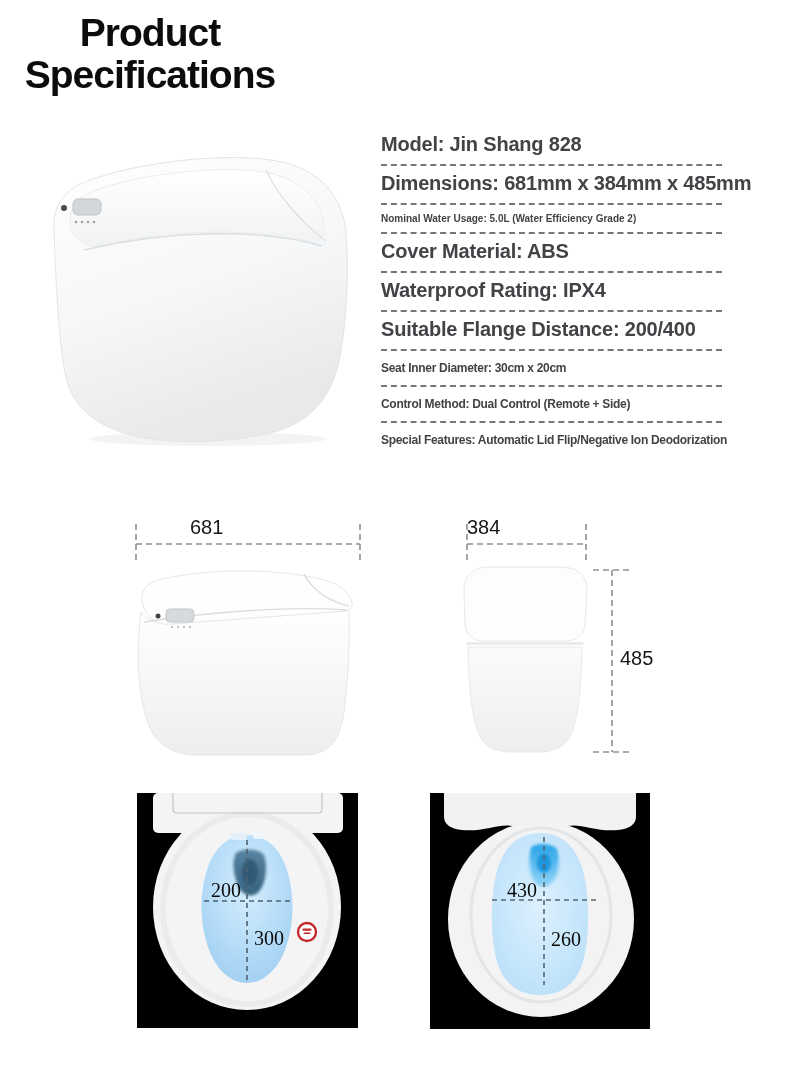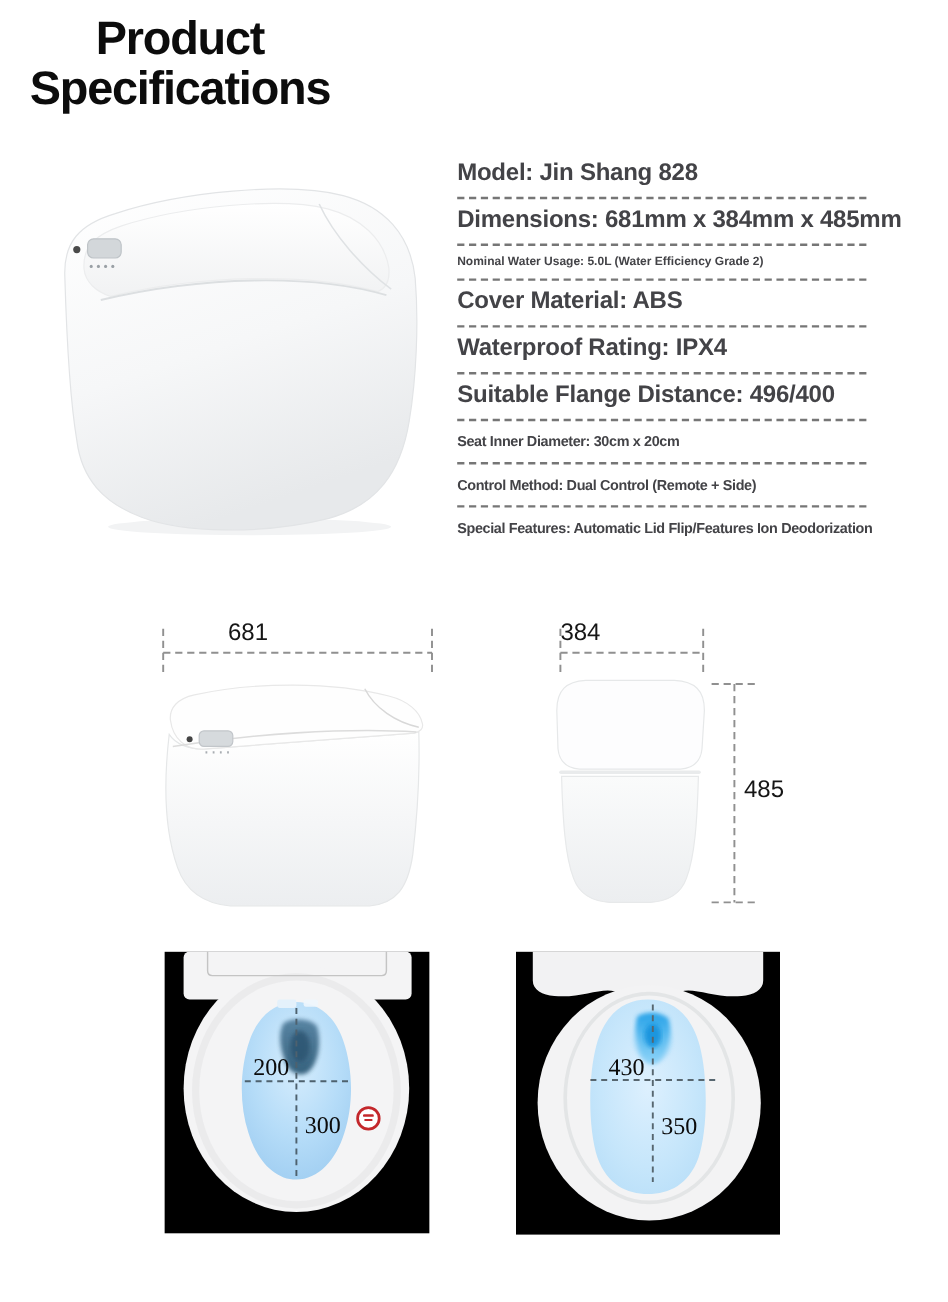--- a/index.html
+++ b/index.html
@@ -67,24 +67,24 @@
         <circle cx="66" cy="80" r="1.3" fill="#9aa0a5"></circle>
     </g>
   </svg>
 
   <div class="spec-list">
     <div class="srow lg">Model: Jin Shang 828</div>
     <div class="srow lg">Dimensions: 681mm x 384mm x 485mm</div>
     <div class="srow md">Nominal Water Usage: 5.0L (Water Efficiency Grade 2)</div>
     <div class="srow lg">Cover Material: ABS</div>
     <div class="srow lg">Waterproof Rating: IPX4</div>
-    <div class="srow lg">Suitable Flange Distance: 496/400</div>
+    <div class="srow lg">Suitable Flange Distance: 200/400</div>
     <div class="srow sm">Seat Inner Diameter: 30cm x 20cm</div>
     <div class="srow sm">Control Method: Dual Control (Remote + Side)</div>
-    <div class="srow sm last">Special Features: Automatic Lid Flip/Features Ion Deodorization</div>
+    <div class="srow sm last">Special Features: Automatic Lid Flip/Negative Ion Deodorization</div>
   </div>
 
   <svg class="abs" style="left:128px;top:560px" width="232" height="200" viewBox="0 0 232 200">
     <defs>
       <linearGradient id="gSide" x1="0" y1="0" x2="0" y2="1">
         <stop offset="0" stop-color="#ffffff"></stop>
         <stop offset="1" stop-color="#eceef0"></stop>
       </linearGradient>
     </defs>
     <path d="M13,52 C8,95 10,135 20,163 C27,183 42,193 64,195 L180,195 C202,193 212,180 216,152
@@ -201,15 +201,15 @@
     </g>
   </svg>
 
   <div class="dim c" style="left:190px;top:516px;width:115px;">681</div>
   <div class="dim c" style="left:467px;top:516px;width:115px;">384</div>
   <div class="dim" style="left:620px;top:647px;width:50px;">485</div>
 
   <div class="bowl-num" style="left:193px;top:879px;width:48px;text-align:right;">200</div>
   <div class="bowl-num" style="left:254px;top:927px;width:48px;">300</div>
   <div class="bowl-num" style="left:489px;top:879px;width:48px;text-align:right;">430</div>
-  <div class="bowl-num" style="left:551px;top:928px;width:48px;">350</div>
+  <div class="bowl-num" style="left:551px;top:928px;width:48px;">260</div>
 
 </div>
 
 </body></html>

